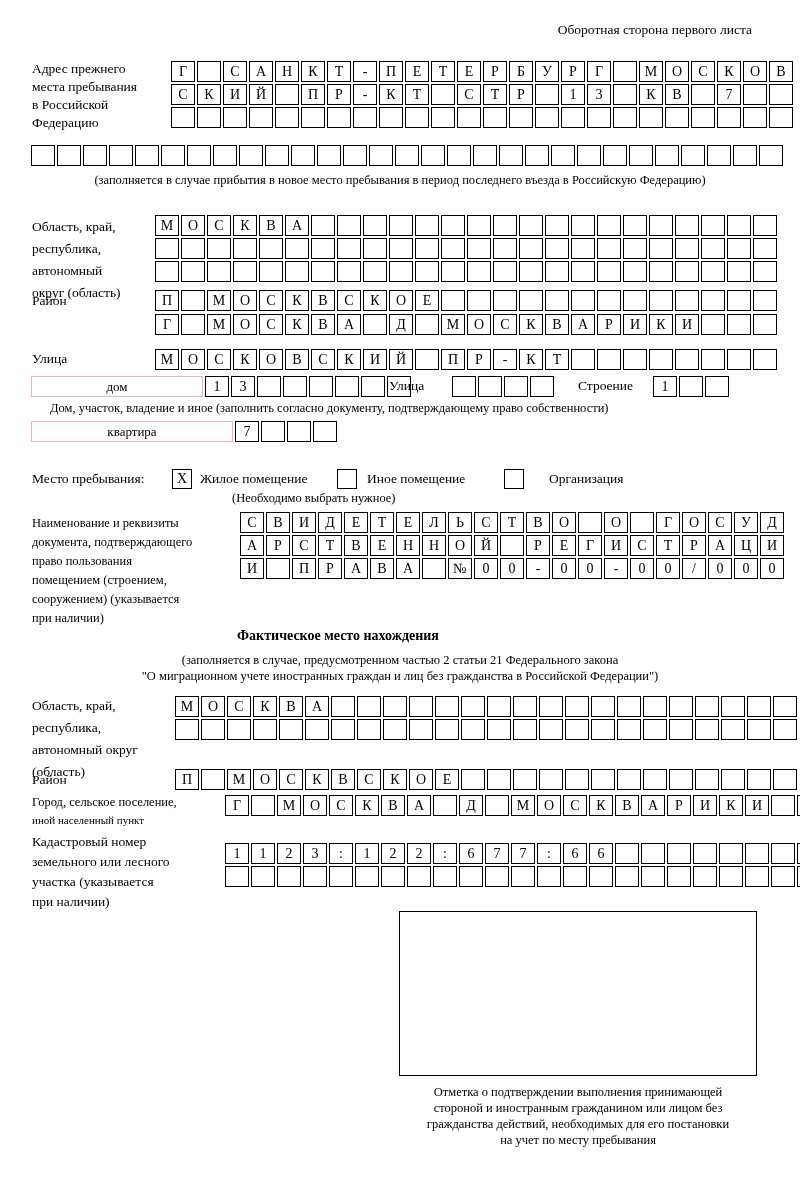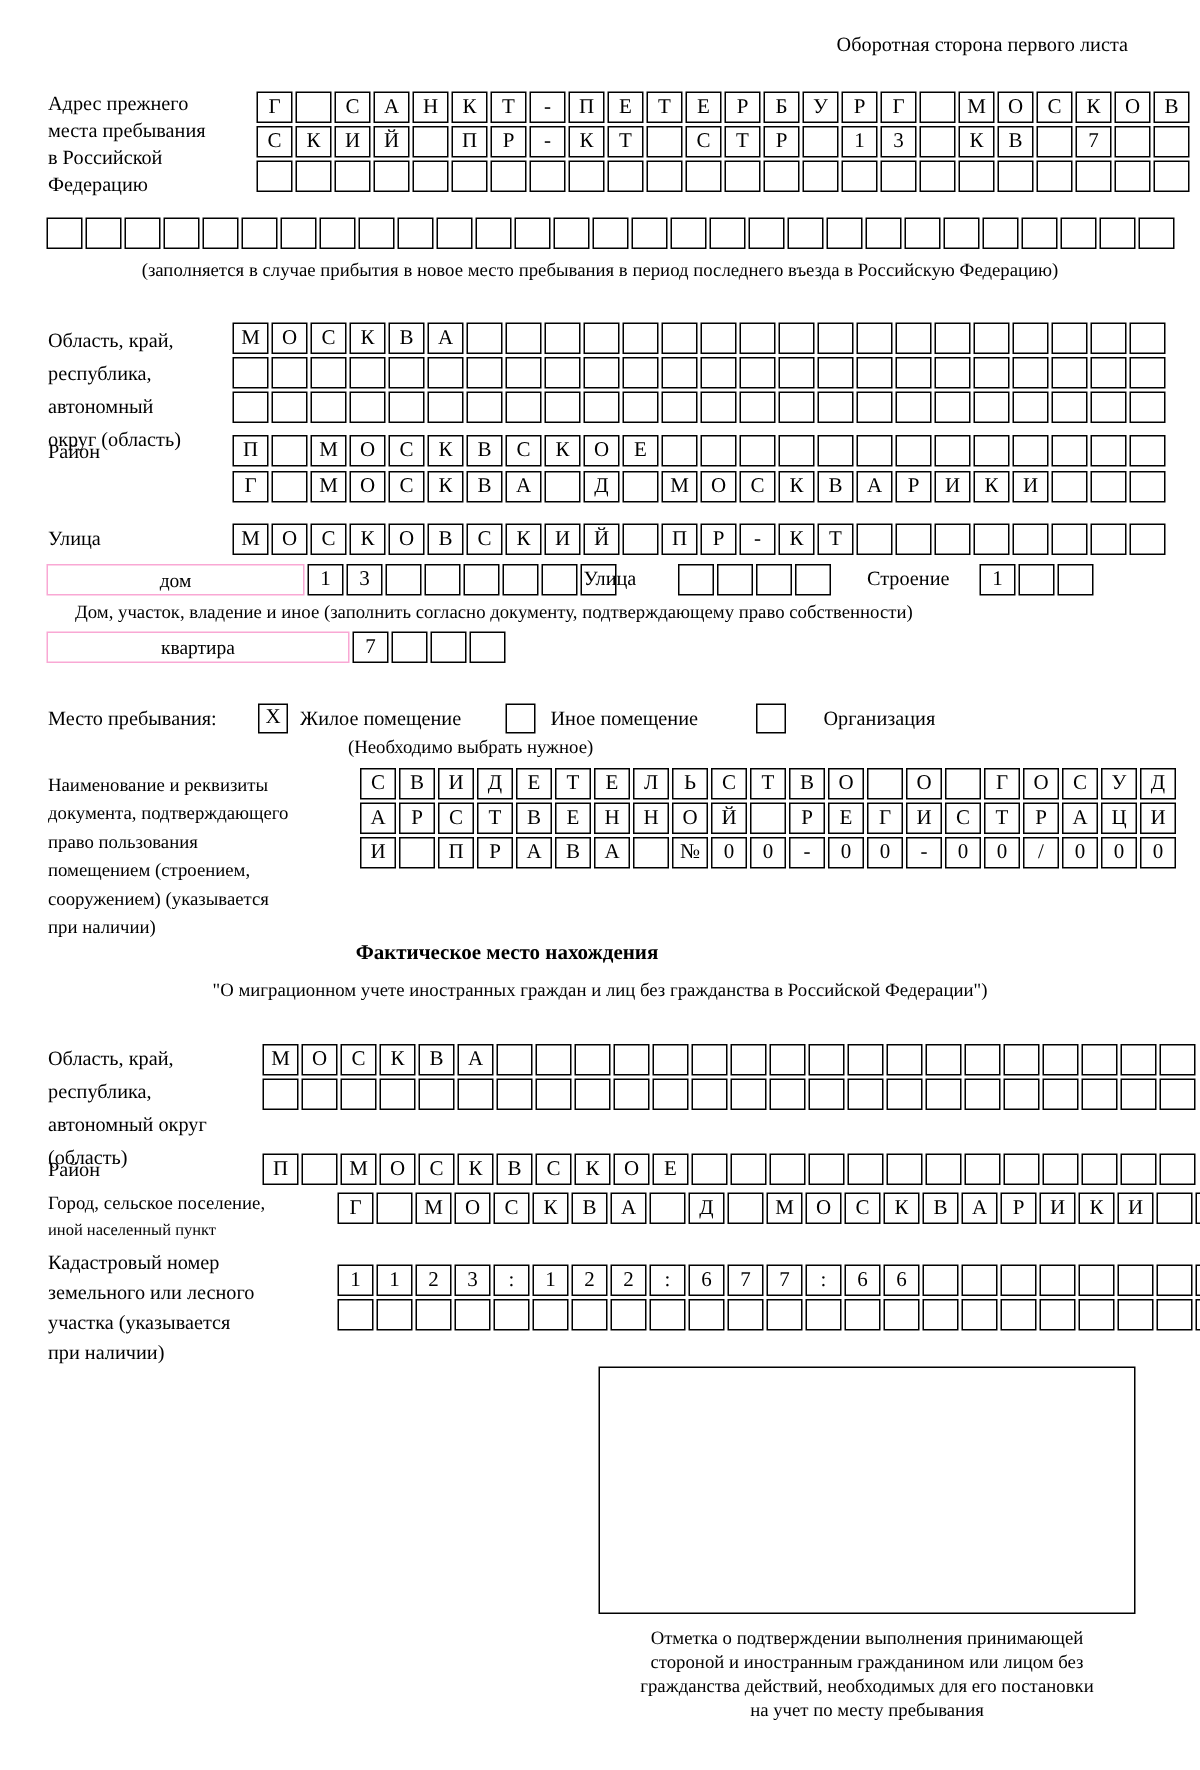--- a/index.html
+++ b/index.html
@@ -524,20 +524,21 @@
         <div class="cell">0</div>
         <div class="cell">/</div>
         <div class="cell">0</div>
         <div class="cell">0</div>
         <div class="cell">0</div>
       </div>
     </div>
 
   <div class="abs bold center" style="left:0px; top:628px; width:676px; font-size:14px;">Фактическое место нахождения</div>
   <div class="abs note" style="left:40px; top:652px; width:720px;">
+    <div>(заполняется в случае, предусмотренном частью 2 статьи 21 Федерального закона</div>
     <div>"О миграционном учете иностранных граждан и лиц без гражданства в Российской Федерации")</div>
   </div>
 
   <div class="abs lbl" style="left:32px; top:695px; width:150px;">
     <div style="line-height:22px">Область, край,</div>
     <div style="line-height:22px">республика,</div>
     <div style="line-height:22px">автономный округ</div>
     <div style="line-height:22px">(область)</div>
   </div>
   <div class="abs" id="a-region-rows" style="left:175px; top:696px;">

